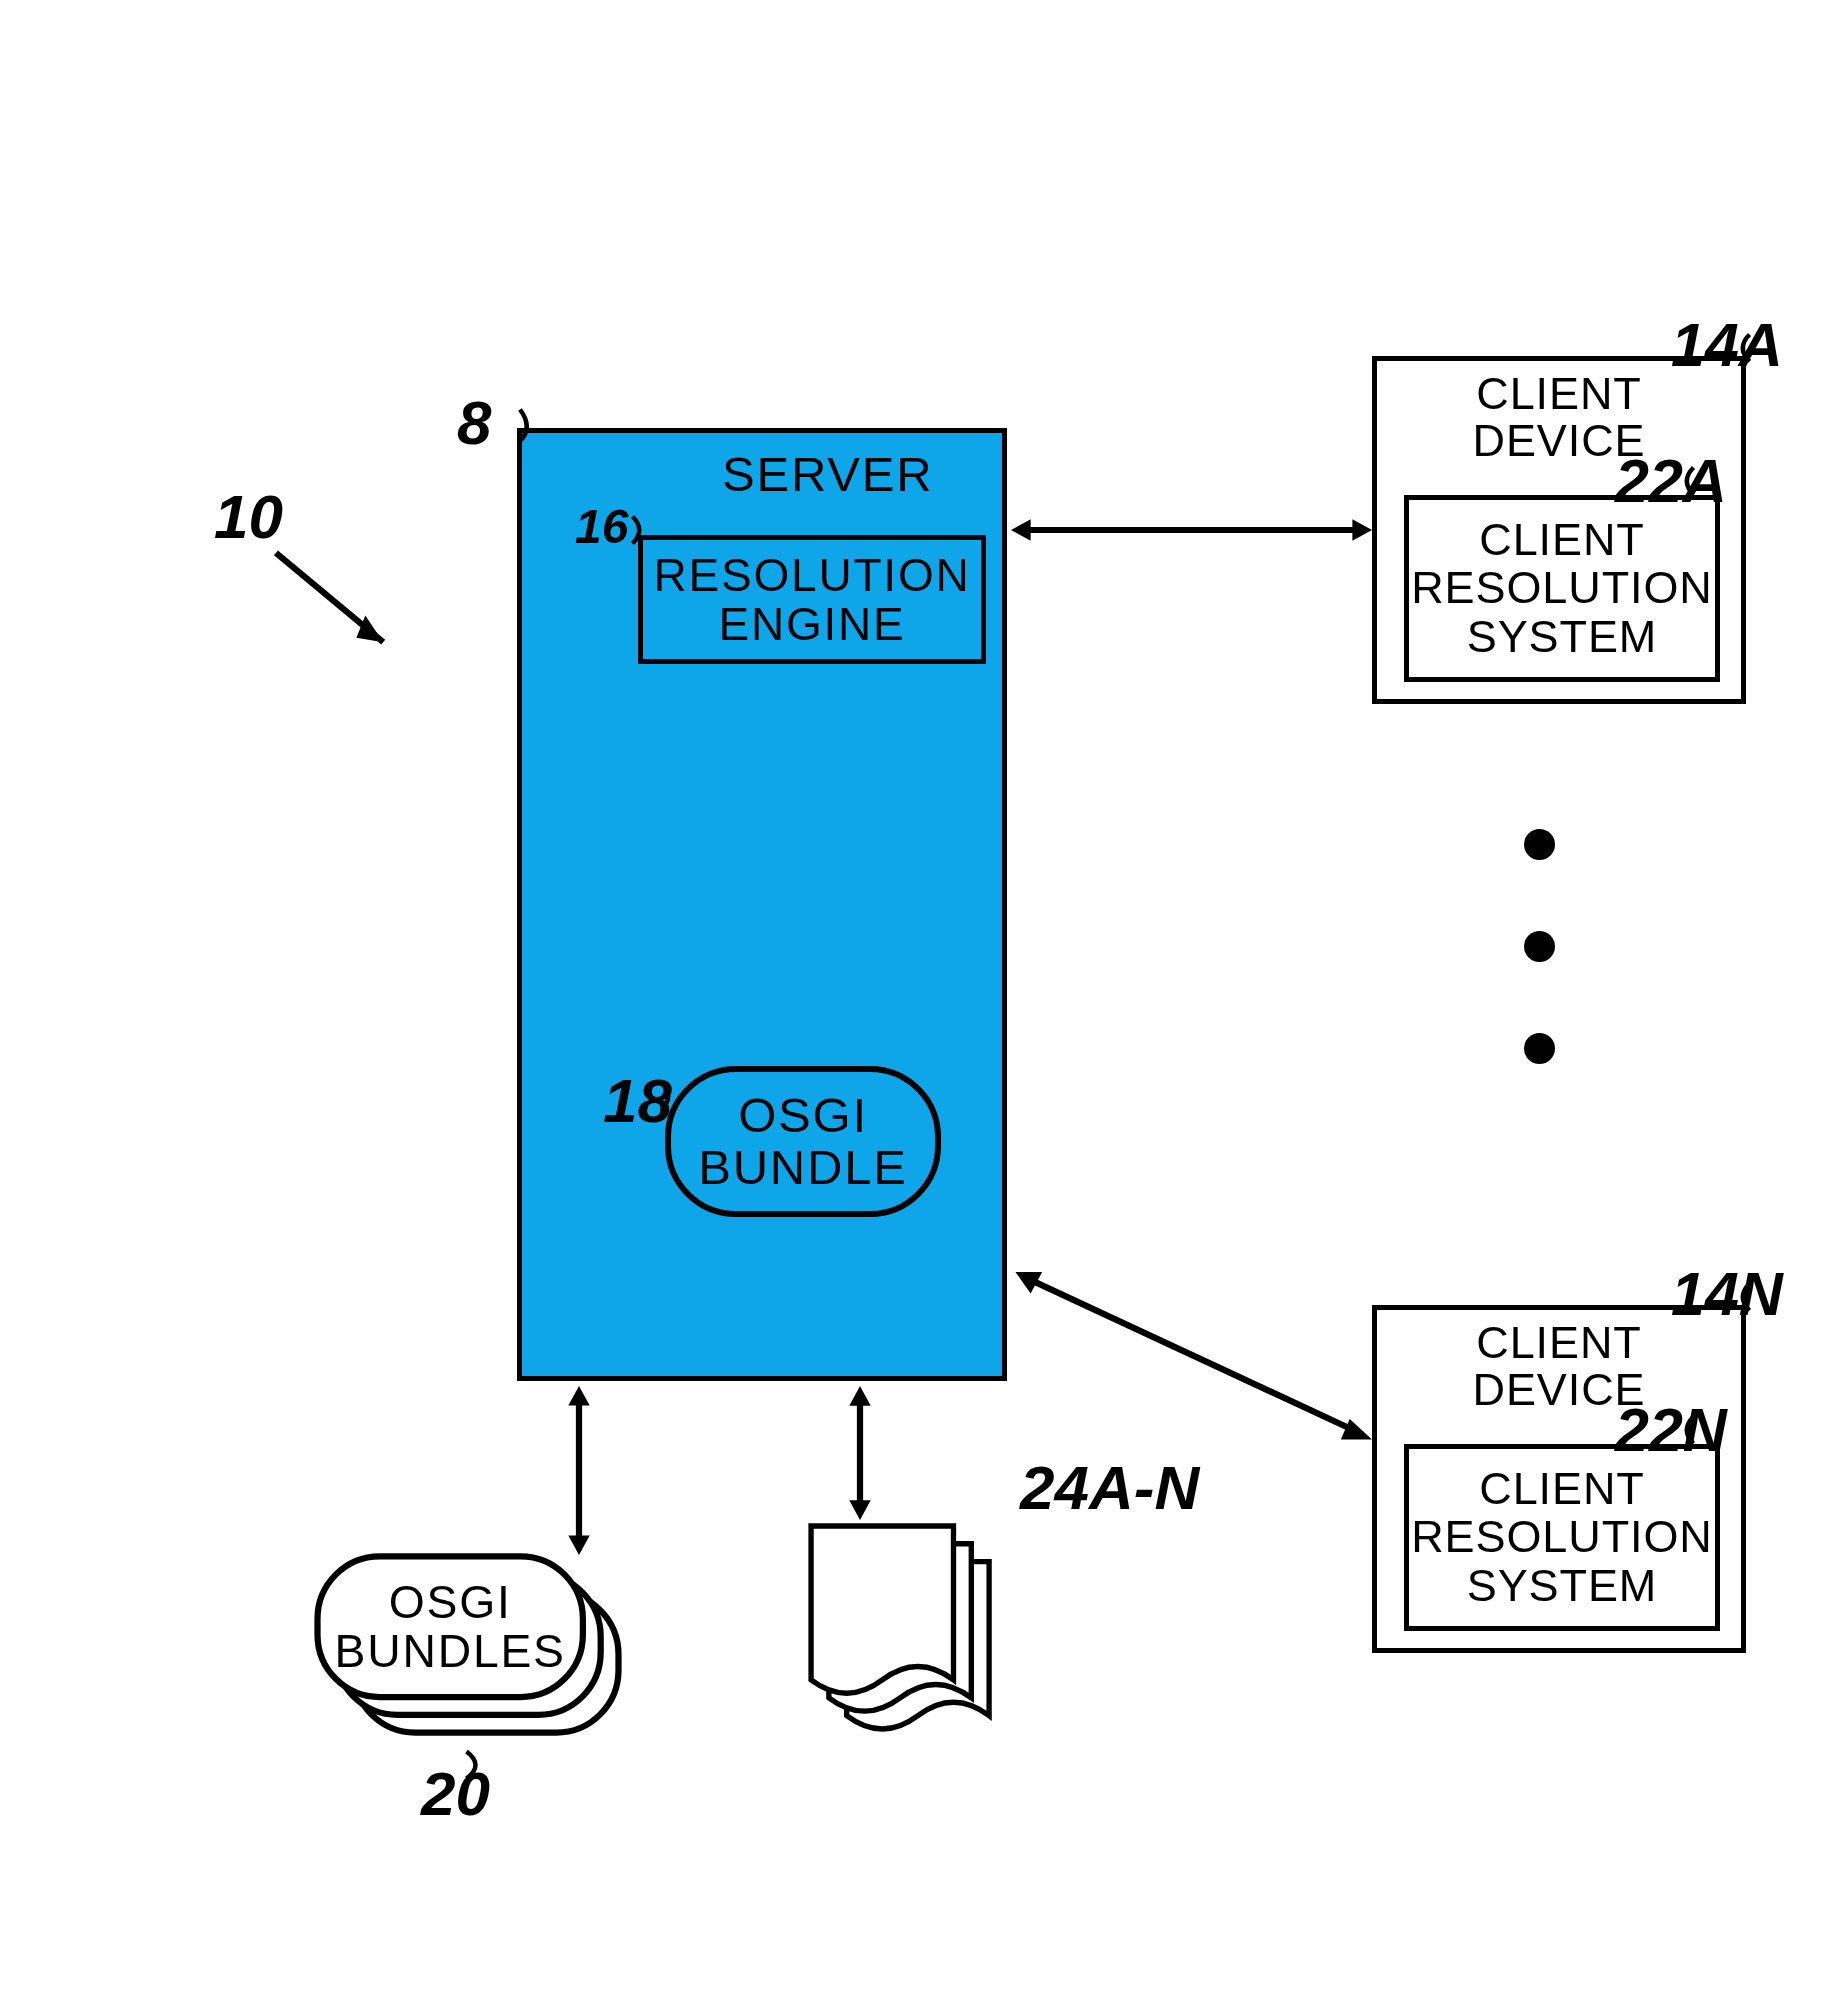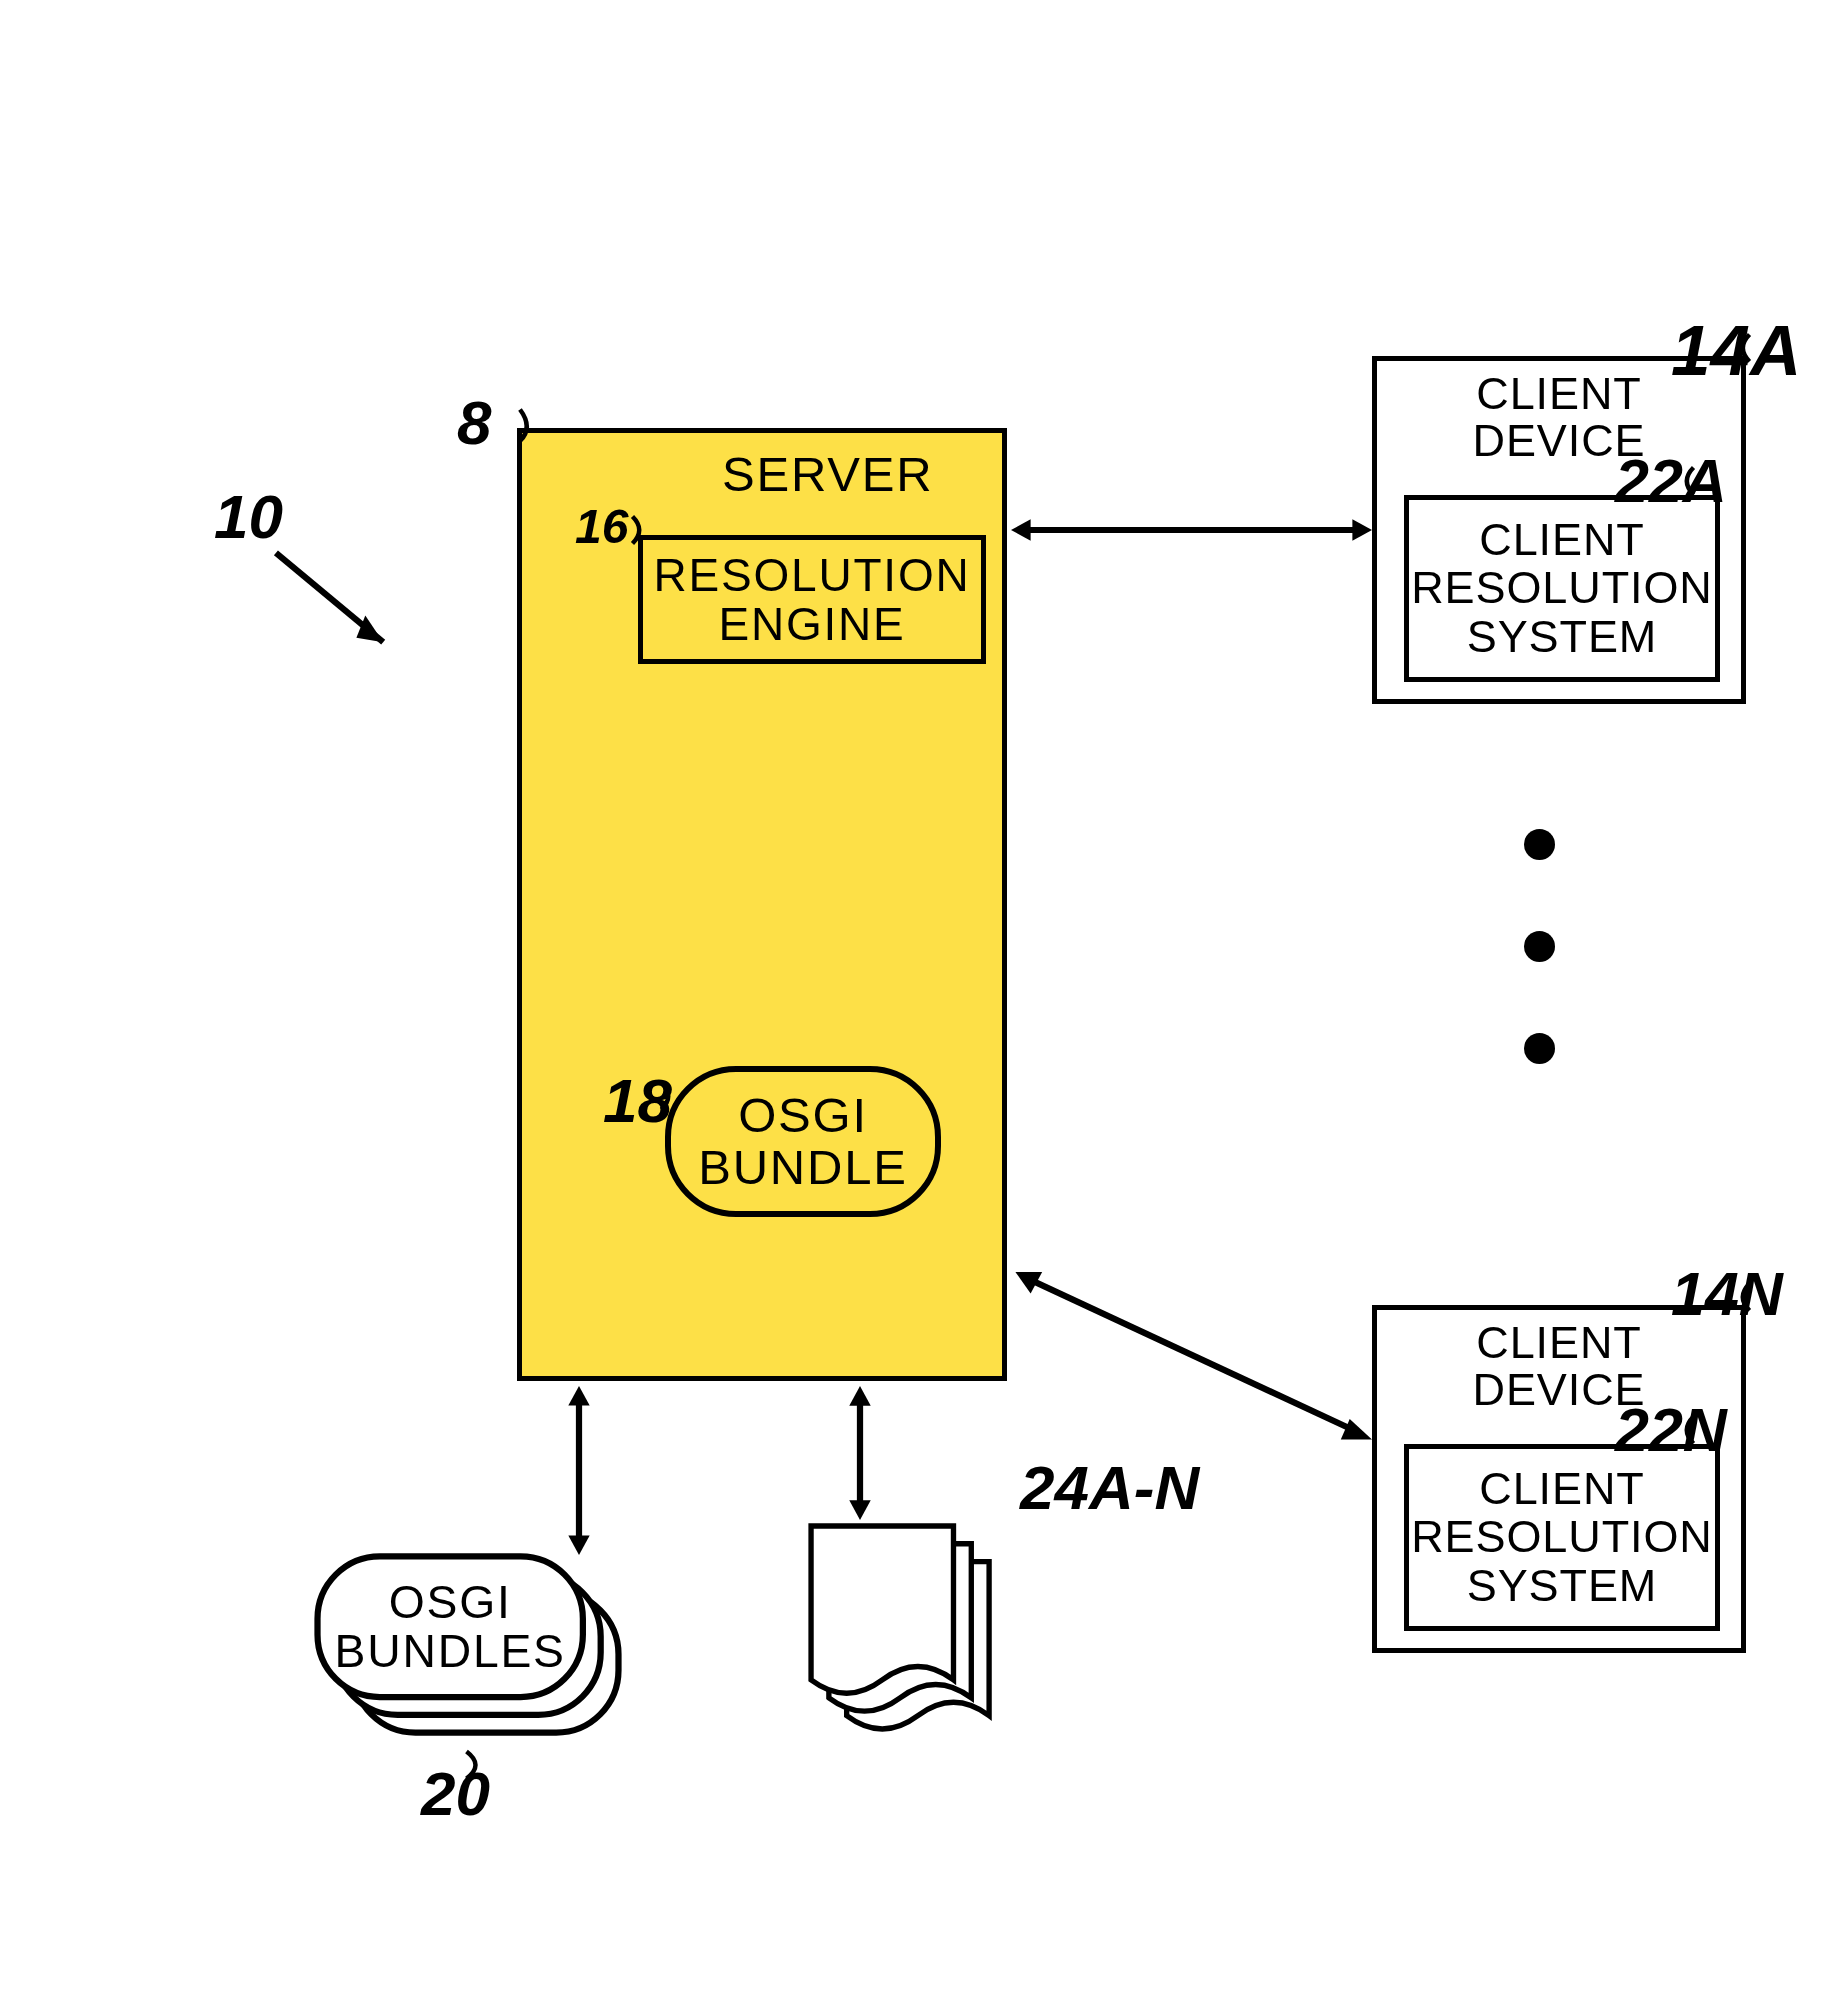--- a/index.html
+++ b/index.html
@@ -40,21 +40,21 @@
     width: 143px;
     height: 143px;
   }
   .server-box {
     position: absolute;
     top: 428px;
     left: 517px;
     width: 490px;
     height: 953px;
     border: 5.3px solid #000;
-    background: #fde047;
+    background: #0ea5e9;
   }
   .server-label {
     position: absolute;
     top: 13.4px;
     left: 200px;
     font-size: 49px;
     letter-spacing: 1.8px;
   }
   .ref-12 {
     position: absolute;
@@ -223,21 +223,21 @@
     justify-content: center;
     text-align: center;
     font-size: 45px;
     line-height: 1.08;
     letter-spacing: 0.9px;
   }
   .ref-14a {
     position: absolute;
     top: 310px;
     left: 1671px;
-    font-size: 71px;
+    font-size: 61px;
     font-style: italic;
     font-weight: bold;
   }
   .ref-14a-leader { position:absolute; top:330px; left:1727px; width:36px; height:36px; }
   .ref-22a {
     position: absolute;
     top: 446px;
     left: 1615px;
     font-size: 61px;
     font-style: italic;

